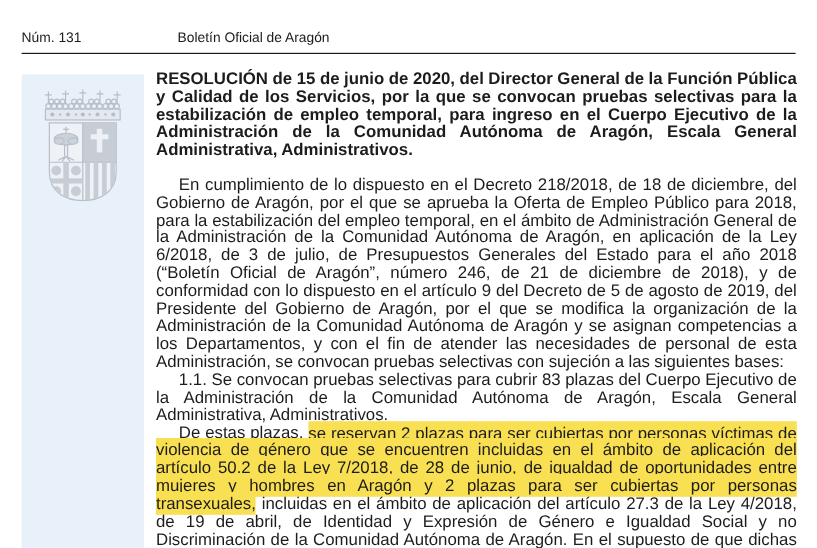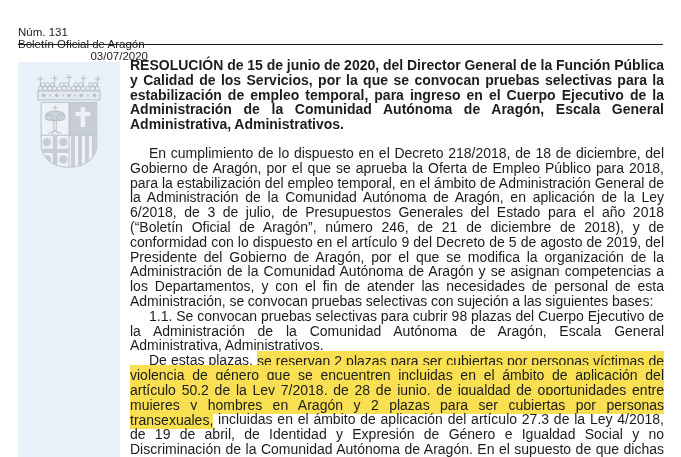--- a/index.html
+++ b/index.html
@@ -5,24 +5,23 @@
   html, body { margin:0; padding:0; }
   body {
     width:681px; height:457px; position:relative; overflow:hidden;
     background:#ffffff; color:#1c1c1c;
     font-family:"Liberation Sans", sans-serif;
   }
   .hdr {
     position:absolute; top:26px; left:18px; right:18px;
     display:flex; align-items:baseline;
     font-size:11.5px;
-    flex-direction:column;
   }
   .hdr .l { width:130px; text-align:left; }
-  .hdr .c { flex:1; text-align:right; }
+  .hdr .c { flex:1; text-align:left; }
   .hdr .r { width:130px; text-align:right; }
   .rule {
     position:absolute; top:44px; left:18px; width:645px; height:0;
     border-top:1.5px solid #1a1a1a;
   }
   .strip {
     position:absolute; left:18px; top:62px; width:102px; bottom:0;
     background:#e8f1fa;
   }
   .strip svg { display:block; margin:6px auto 0 auto; }
@@ -38,21 +37,20 @@
   mark { background:#f9df52; color:inherit; padding:1.5px 0; }
 </style>
 </head>
 <body>
 
 <div class="page">
 
   <header class="hdr">
     <span class="l">Núm. 131</span>
     <span class="c">Boletín Oficial de Aragón</span>
-    <span class="r">03/07/2020</span>
   </header>
 
   <div class="rule"></div>
 
   <aside class="strip" style="background-color: rgb(232, 241, 250);">
     <svg width="82" height="100" viewBox="0 0 100 122" aria-hidden="true">
       <g stroke="#b7bec7" fill="none" stroke-width="1.2">
 
         <g>
           <path d="M15 23 V10 M11.5 13.5 H18.5"></path>
@@ -141,17 +139,17 @@
           <rect x="69.5" y="82" width="4.8" height="39"></rect>
           <rect x="78" y="82" width="4.8" height="39"></rect>
         </g>
       </g>
     </svg>
   </aside>
 
   <main class="content">
     <p class="title">RESOLUCIÓN de 15 de junio de 2020, del Director General de la Función Pública y Calidad de los Servicios, por la que se convocan pruebas selectivas para la estabilización de empleo temporal, para ingreso en el Cuerpo Ejecutivo de la Administración de la Comunidad Autónoma de Aragón, Escala General Administrativa, Administrativos.</p>
     <p class="ind">En cumplimiento de lo dispuesto en el Decreto 218/2018, de 18 de diciembre, del Gobierno de Aragón, por el que se aprueba la Oferta de Empleo Público para 2018, para la estabilización del empleo temporal, en el ámbito de Administración General de la Administración de la Comunidad Autónoma de Aragón, en aplicación de la Ley 6/2018, de 3 de julio, de Presupuestos Generales del Estado para el año 2018 (“Boletín Oficial de Aragón”, número 246, de 21 de diciembre de 2018), y de conformidad con lo dispuesto en el artículo 9 del Decreto de 5 de agosto de 2019, del Presidente del Gobierno de Aragón, por el que se modifica la organización de la Administración de la Comunidad Autónoma de Aragón y se asignan competencias a los Departamentos, y con el fin de atender las necesidades de personal de esta Administración, se convocan pruebas selectivas con sujeción a las siguientes bases:</p>
-    <p class="ind">1.1. Se convocan pruebas selectivas para cubrir 98 plazas del Cuerpo Ejecutivo de la Administración de la Comunidad Autónoma de Aragón, Escala General Administrativa, Administrativos.</p>
+    <p class="ind">1.1. Se convocan pruebas selectivas para cubrir 83 plazas del Cuerpo Ejecutivo de la Administración de la Comunidad Autónoma de Aragón, Escala General Administrativa, Administrativos.</p>
     <p class="ind"><span>De estas plazas, </span><mark style="background-color: rgb(249, 223, 82);">se reservan 2 plazas para ser cubiertas por personas víctimas de violencia de género que se encuentren incluidas en el ámbito de aplicación del artículo 50.2 de la Ley 7/2018, de 28 de junio, de igualdad de oportunidades entre mujeres y hombres en Aragón y 2 plazas para ser cubiertas por personas transexuales,</mark><span> incluidas en el ámbito de aplicación del artículo 27.3 de la Ley 4/2018, de 19 de abril, de Identidad y Expresión de Género e Igualdad Social y no Discriminación de la Comunidad Autónoma de Aragón. En el supuesto de que dichas plazas queden vacantes se acumularán a las restantes del turno libre.</span></p>
   </main>
 
 </div>
 
 </body></html>

